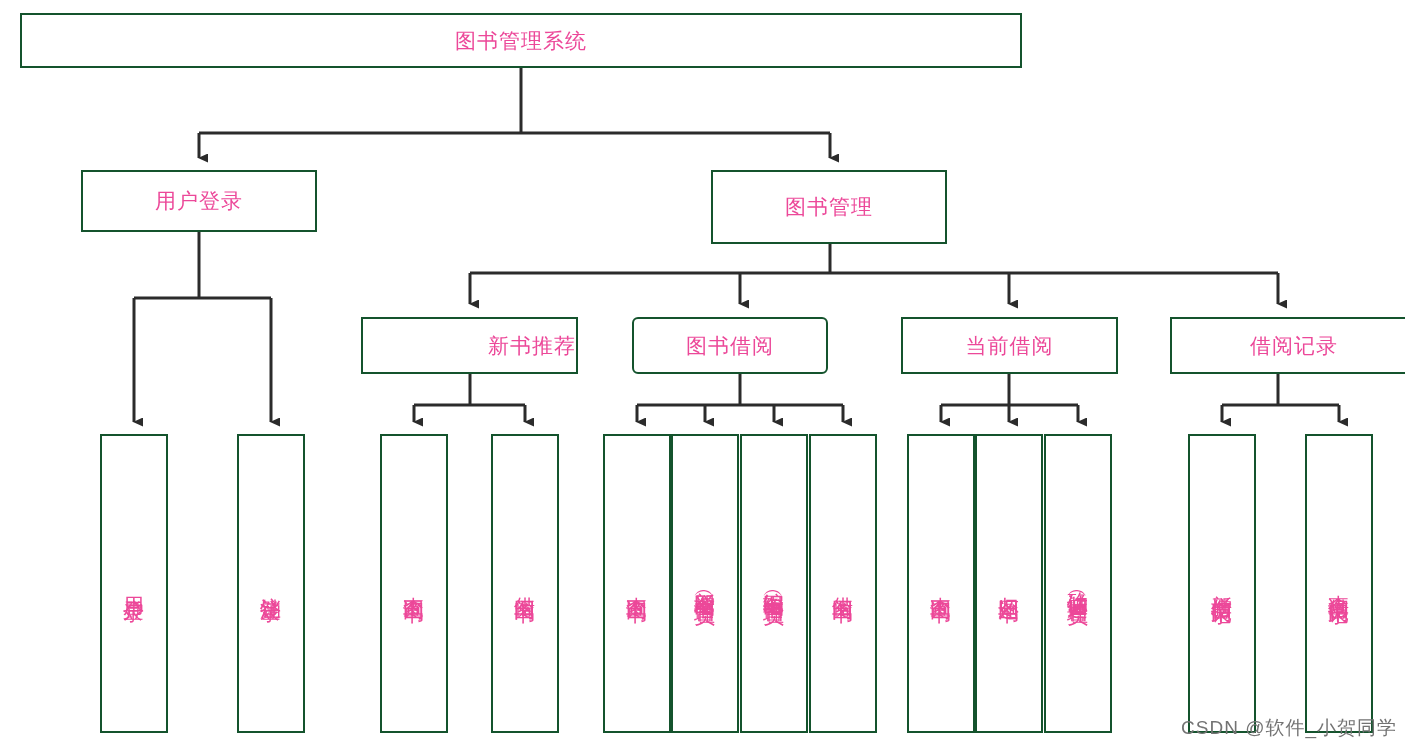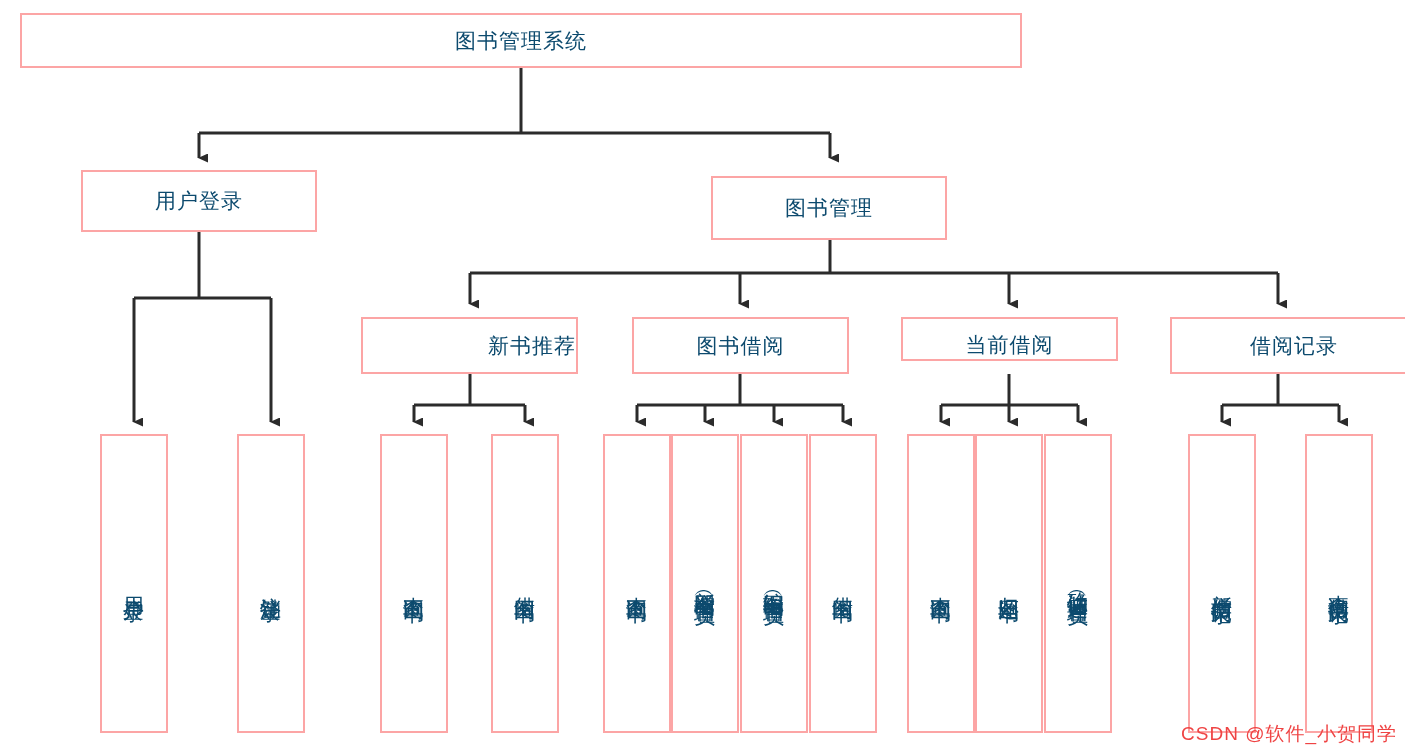--- a/index.html
+++ b/index.html
@@ -22,25 +22,25 @@
     left: 0;
     top: 0;
     width: 1405px;
     height: 747px;
     pointer-events: none;
   }
   .node {
     position: absolute;
     box-sizing: border-box;
     background: #ffffff;
-    border: 2px solid #fca5a5;
+    border: 2px solid #14532d;
     display: flex;
     align-items: center;
     justify-content: center;
-    color: #0c4a6e;
+    color: #ec4899;
   }
   .node.horiz {
     font-size: 21px;
     letter-spacing: 1px;
   }
   .node.vert {
     writing-mode: vertical-rl;
     text-orientation: upright;
     font-size: 21px;
     letter-spacing: 2px;
@@ -51,23 +51,23 @@
   .node .lbl {
     display: block;
   }
   .node.vert .lbl {
     writing-mode: vertical-rl;
     text-orientation: upright;
   }
   .watermark {
     position: absolute;
     right: 8px;
-    bottom: 0;
+    bottom: 6px;
     font-size: 19px;
-    color: #ef4444;
+    color: #737373;
     letter-spacing: 1px;
     white-space: nowrap;
     user-select: none;
   }
 </style>
 </head>
 <body>
 
 <div id="canvas">
 
@@ -133,31 +133,31 @@
     </g>
   </svg>
 
   <div class="node horiz" style="left:20px; top:13px; width:1002px; height:55px;">
     <span class="lbl">图书管理系统</span>
   </div>
 
   <div class="node horiz" style="left:81px; top:170px; width:236px; height:62px;">
     <span class="lbl">用户登录</span>
   </div>
-  <div class="node horiz" style="left:711px; top:176px; width:236px; height:64px;">
+  <div class="node horiz" style="left:711px; top:170px; width:236px; height:74px;">
     <span class="lbl">图书管理</span>
   </div>
 
   <div class="node horiz" style="left:361px; top:317px; width:217px; height:57px;justify-content:flex-end;">
     <span class="lbl">新书推荐</span>
   </div>
-  <div class="node horiz" style="left:632px; top:317px; width:217px; height:57px;">
+  <div class="node horiz" style="left:632px; top:317px; width:196px; height:57px;border-radius:6px;">
     <span class="lbl">图书借阅</span>
   </div>
-  <div class="node horiz" style="left:901px; top:317px; width:217px; height:44px;align-items:flex-end;">
+  <div class="node horiz" style="left:901px; top:317px; width:217px; height:57px;">
     <span class="lbl">当前借阅</span>
   </div>
   <div class="node horiz" style="left:1170px; top:317px; width:248px; height:57px;">
     <span class="lbl">借阅记录</span>
   </div>
 
   <div class="node vert" style="left:100px; top:434px; width:68px; height:299px;">
     <span class="lbl">用户登录</span>
   </div>
   <div class="node vert" style="left:237px; top:434px; width:68px; height:299px;">

